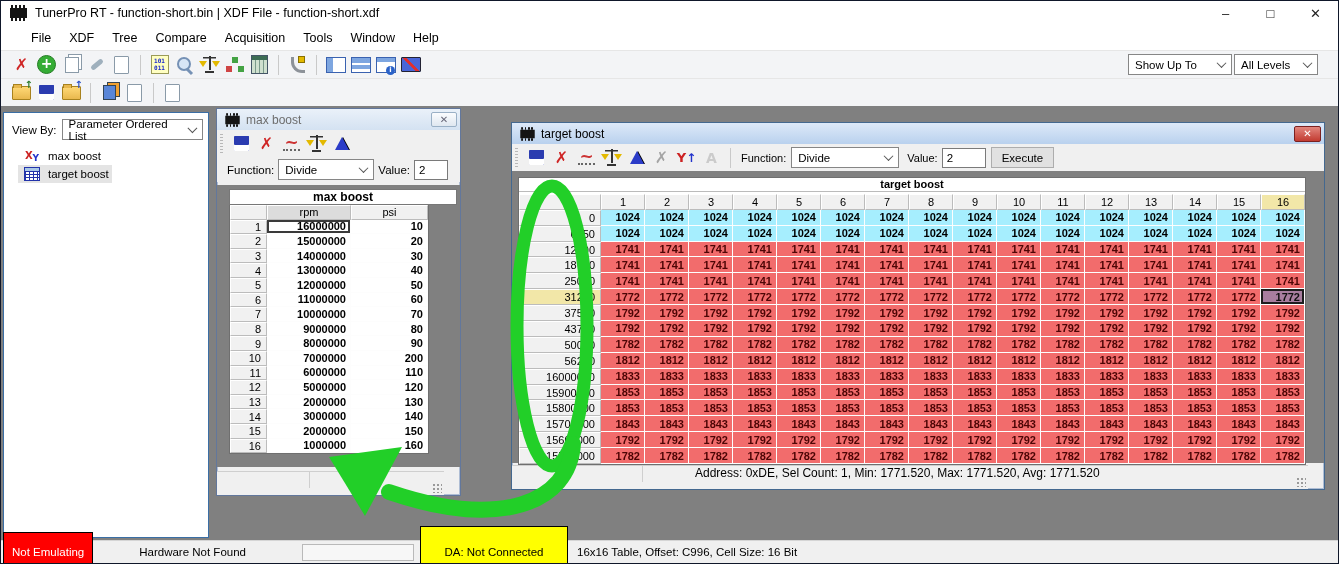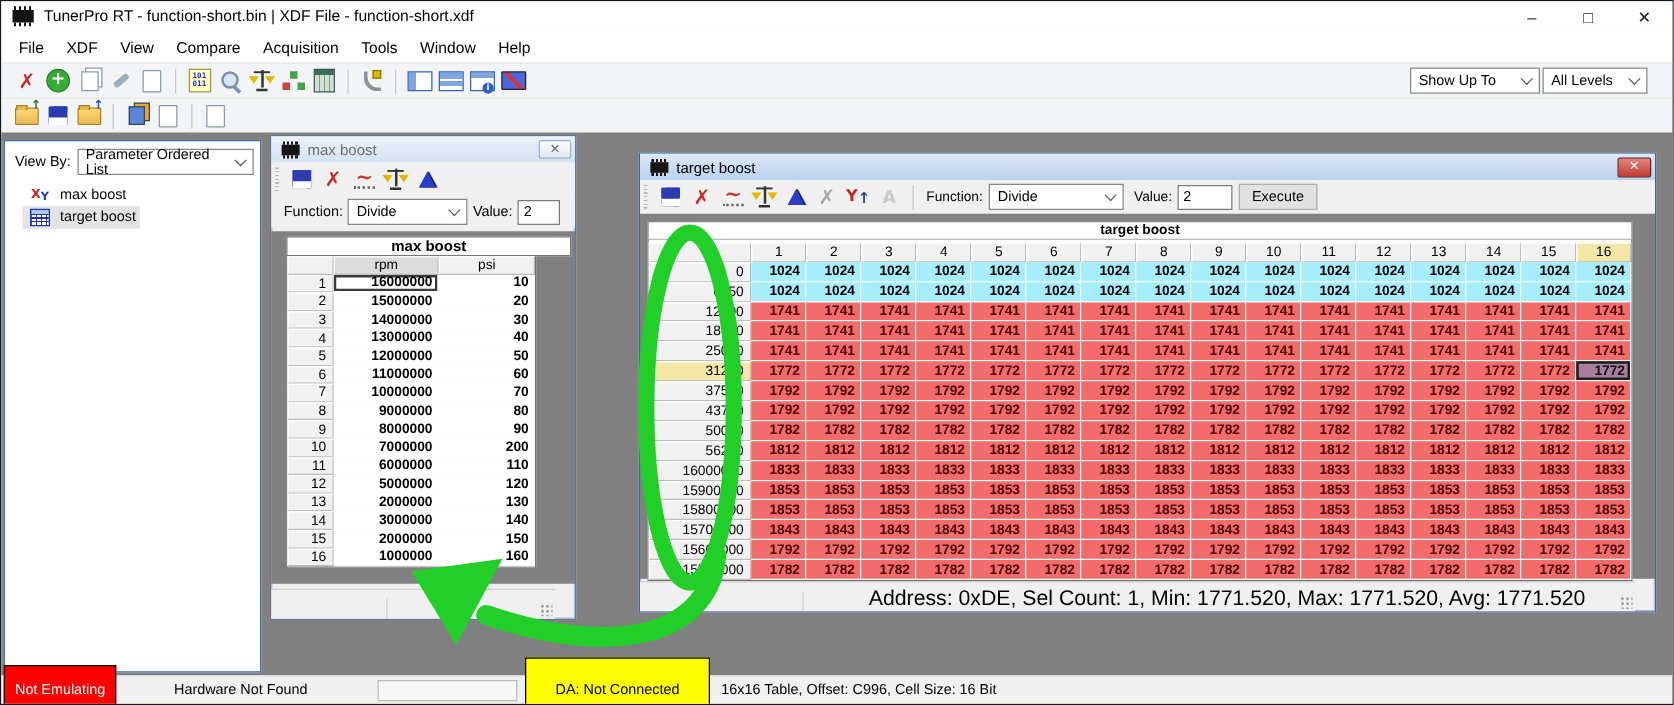--- a/index.html
+++ b/index.html
@@ -4,21 +4,21 @@
 <style>
   *{margin:0;padding:0;box-sizing:border-box}
   html,body{background:#c8c8c8}
   .app{position:relative;width:1339px;height:564px;background:#fef9c3;border:1px solid #0f172a;
        overflow:hidden;font-family:"Liberation Sans",sans-serif;font-size:11px;color:#000}
   
   .titlebar{height:24px;display:flex;align-items:center;gap:8px;padding-left:9px;background:#fff}
   .titlebar .t{font-size:12.5px}
   .wincontrols{margin-left:auto;display:flex;height:100%}
   .wc{width:45px;display:flex;align-items:center;justify-content:center;font-size:13px;color:#222}
-  .menubar{height:25px;display:flex;align-items:center;background:#fff;padding-left:5px}
+  .menubar{height:25px;display:flex;align-items:center;background:#fff;padding-left:21px}
   .menubar span{padding:4px 9px;font-size:12.5px}
   .tbrow{display:flex;align-items:center;background:#f3f4f6;height:28px;padding-left:8px;border-top:1px solid #e6e6e6}
   .sep{width:1px;height:20px;background:#c9c9c9;margin:0 6px}
   .tbright{margin-left:auto;display:flex;gap:2px;margin-right:20px}
   .select{height:21px;border:1px solid #868686;background:#fff;display:flex;align-items:center;
           padding:0 6px;font-size:11.5px;gap:10px;min-width:78px}
   .chev{width:7px;height:7px;border-right:1.5px solid #555;border-bottom:1.5px solid #555;
         transform:rotate(45deg) translate(-1px,-1px);margin-left:auto}
   
   .ic{width:23px;height:22px;display:inline-flex;align-items:center;justify-content:center;position:relative;margin:0 1px;flex:none}
@@ -111,21 +111,21 @@
         justify-content:flex-end;padding-right:4px;background:#fff;overflow:hidden}
   .hcell{background:#f1f1f1;border:1px solid;border-color:#fff #bcbcbc #bcbcbc #fff;justify-content:center;padding-right:0}
   .rhead{background:#f1f1f1;border:1px solid;border-color:#fff #bcbcbc #bcbcbc #fff;justify-content:flex-end;padding-right:5px}
   .val{font-weight:bold}
   .c-cyan{background:var(--cyan,#a6eefe)}
   .c-red{background:var(--red,#f26c6c);color:var(--redtext,#4d0505)}
   .hl{background:var(--hl,#f2e7a8)!important}
   .selcell{background:var(--selcell,#a87e9f)!important;box-shadow:inset 0 0 0 2px #1d1d1d;color:#111}
   .seloutline{box-shadow:inset 0 0 0 2px #3a3a3a}
   .tb-status{position:absolute;left:0;right:16px;bottom:0;height:24px;background:#f0f0f0;border-top:1px solid #cfcfcf;
-             display:flex;align-items:flex-end;font-size:17px}
+             display:flex;align-items:flex-start;font-size:12px}
   .vdiv{width:1px;height:16px;background:#cfcfcf}
   .gripdots{position:absolute;right:2px;bottom:2px;width:10px;height:10px;
       background:radial-gradient(#9a9a9a 1px,transparent 1.2px) 0 0/4px 4px}
   
   .statusbar{position:absolute;left:0;right:0;bottom:0;height:23px;background:#f0f0f0;display:flex;
              align-items:center;font-size:11.5px;border-top:1px solid #d5d5d5}
   .badge-red{margin-left:2px;background:var(--emu,#ff0000);color:#fff;border:1px solid #000;padding:13px 8px}
   .badge-yellow{background:var(--da,#ffff00);border:1px solid #000;padding:19px 0;width:148px;text-align:center}
   .sb-panel{width:112px;height:17px;border:1px solid #b9b9b9;background:#f7f7f7}
   .annotation{position:absolute;inset:0;z-index:60;pointer-events:none}
@@ -143,21 +143,21 @@
     <div class="wincontrols">
       <span class="wc">–</span>
       <span class="wc">□</span>
       <span class="wc">✕</span>
     </div>
   </div>
 
   <div class="menubar" id="menubar">
       <span>File</span>
       <span>XDF</span>
-      <span>View</span>
+      <span>Tree</span>
       <span>Compare</span>
       <span>Acquisition</span>
       <span>Tools</span>
       <span>Window</span>
       <span>Help</span>
     </div>
 
   <div class="tbrow">
     <div style="display:flex;align-items:center" id="tb1">
         <span class="ic i-x"></span>

